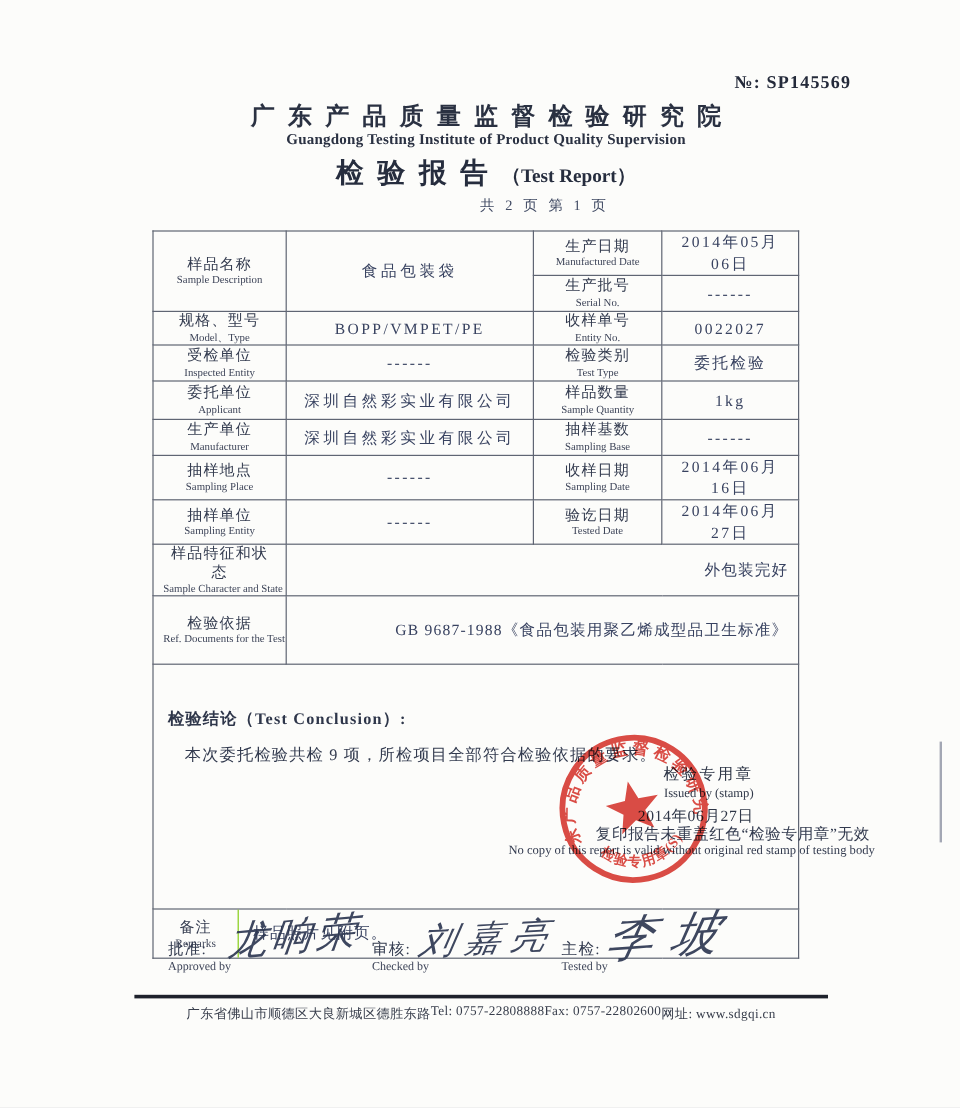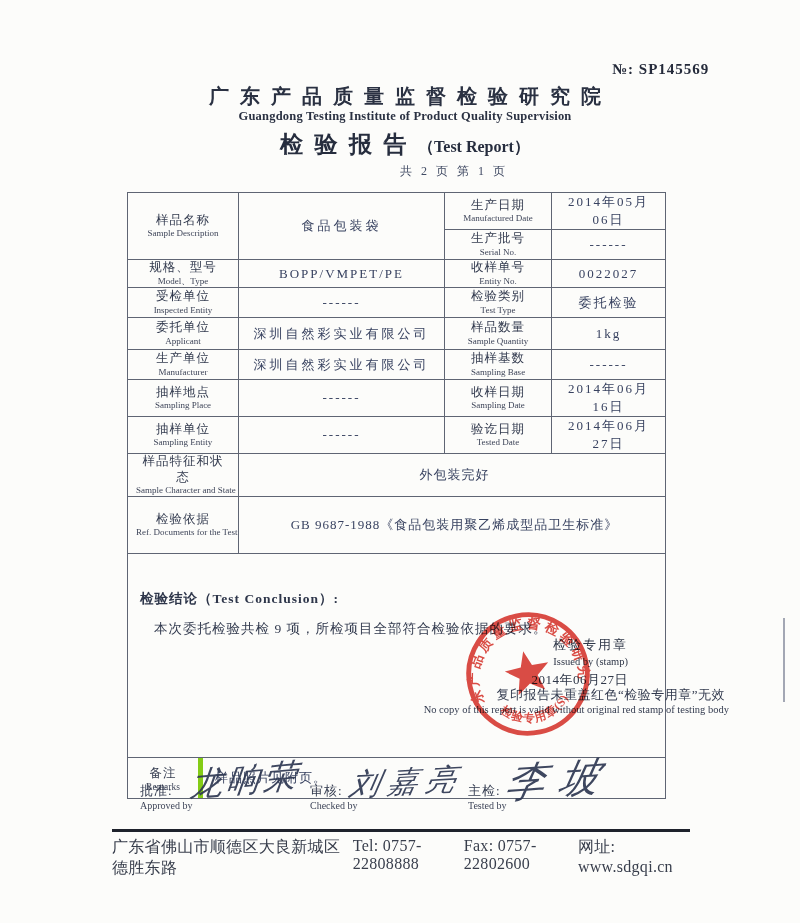--- a/index.html
+++ b/index.html
@@ -19,51 +19,51 @@
   .title-en { font-size:16px; font-weight:bold; color:#262d3e; }
   .page-info { position:absolute; top:163px; left:400px; width:287px; font-size:12px; color:#404a63; letter-spacing:3px; }
   
   table.info { position:absolute; left:127px; top:192px; width:538px; border-collapse:collapse; table-layout:fixed; }
   table.info td { border:1px solid #5f6573; padding:0 8px; vertical-align:middle; }
   .lbl { text-align:center; }
   .lbl .zh { font-size:12.5px; color:#333b4f; letter-spacing:1px; line-height:1.25; }
   .lbl .en { font-size:9px; color:#3e4559; white-space:nowrap; line-height:1.2; }
   .val { text-align:center; font-size:13px; color:#384260; letter-spacing:2px; }
   .val.spread { letter-spacing:3px; }
-  .val-left { text-align:center; font-size:13px; color:#384260; letter-spacing:1px; padding-left:13px !important; }
+  .val-left { text-align:right; font-size:13px; color:#384260; letter-spacing:1px; padding-left:13px !important; }
   tr.h30{height:30px} tr.h28{height:28px} tr.h32{height:32px} tr.h57{height:57px}
   
   td.concl { height:203px; padding:0 !important; position:relative; vertical-align:top; }
   .concl-heading { position:absolute; left:12px; top:36px; font-size:13.5px; font-weight:bold; color:#2e364a; letter-spacing:1px; white-space:nowrap;text-align:center; }
   .concl-text { position:absolute; left:26px; top:66px; font-size:13.5px; color:#333b4f; letter-spacing:1px; white-space:nowrap; }
   .seal-block { position:absolute; left:330px; top:82px; width:170px; text-align:right; color:#2f3748; }
   .seal-zh { font-size:13px; letter-spacing:2px; }
   .seal-en { font-size:10.5px; margin-top:2px; }
   .seal-date { font-size:13px; margin-top:4px; letter-spacing:0.5px; }
   .notice-zh { position:absolute; right:-60px; top:132px; font-size:13px; color:#333b4f; white-space:nowrap; letter-spacing:0.5px; }
   .notice-en { position:absolute; right:-64px; top:150px; font-size:10.5px; color:#333b4f; white-space:nowrap; }
   .stamp { position:absolute; left:332px; top:52px; width:136px; height:136px; mix-blend-mode:multiply; opacity:0.88; transform:rotate(-12deg); }
   
   td.remarks-td { height:40px; padding:0 !important; }
   .remarks-wrap { display:flex; height:40px; align-items:stretch; }
-  .remarks-label { width:70px; border-right:5px solid #84cc16; display:flex; flex-direction:column; justify-content:center; align-items:center; }
+  .remarks-label { width:70px; border-right:1px solid #84cc16; display:flex; flex-direction:column; justify-content:center; align-items:center; }
   .remarks-label .zh { font-size:12.5px; letter-spacing:1px; color:#333b4f; }
   .remarks-label .en { font-size:9.5px; color:#3e4559; }
   .remarks-value { flex:1; display:flex; align-items:center; padding-left:12px; font-size:13px; color:#384260; letter-spacing:1px; }
   
   .sig-group { position:absolute; top:782px; }
   .sig-label .zh { font-size:13px; color:#333b4f; letter-spacing:1px; }
   .sig-label .en { font-size:10px; color:#3e4559; }
   .sig-name { position:absolute; font-family:"Liberation Serif","DejaVu Serif",serif; font-style:italic; color:#2e3852; white-space:nowrap; opacity:0.92; }
   .sig-name.n1 { left:190px; top:758px; font-size:33px; transform:rotate(-5deg) skewX(-12deg); letter-spacing:4px; }
   .sig-name.n2 { left:350px; top:762px; font-size:30px; transform:rotate(-3deg) skewX(-14deg); letter-spacing:8px; }
   .sig-name.n3 { left:506px; top:752px; font-size:40px; transform:rotate(-4deg) skewX(-16deg); letter-spacing:14px; }
   
   .footer-line { position:absolute; left:112px; top:829px; width:578px; height:2.5px; background:#1e222c; }
-  .footer-text { position:absolute; left:112px; top:837px; width:578px; display:flex; justify-content:center; font-size:16px; color:#383e4c; letter-spacing:0.3px; }
+  .footer-text { position:absolute; left:112px; top:837px; width:578px; display:flex; justify-content:center; font-size:11px; color:#383e4c; letter-spacing:0.3px; }
   
   .artifact-line { position:absolute; left:783px; top:618px; width:2px; height:84px; background:#858b9c; opacity:0.75; }
 </style>
 </head>
 <body>
 
 <div class="page">
 
   <div class="report-no">
     <span>№:</span>

